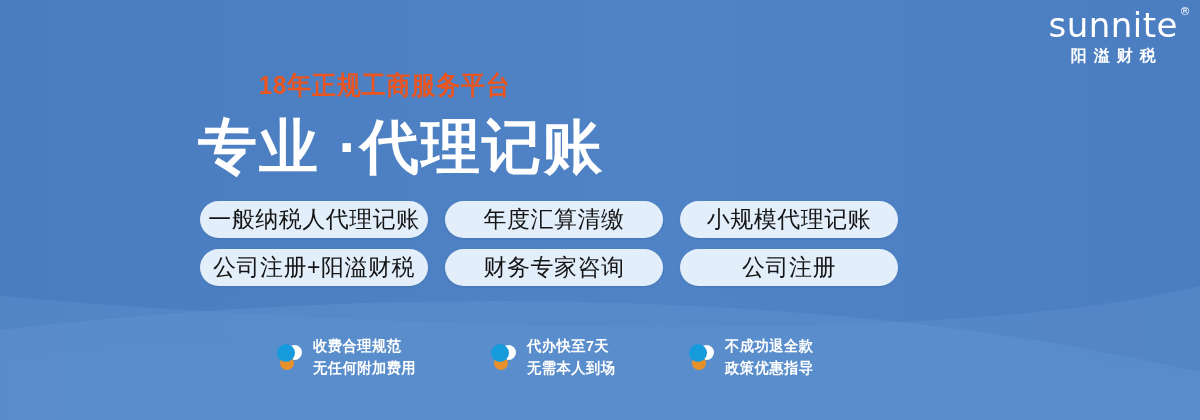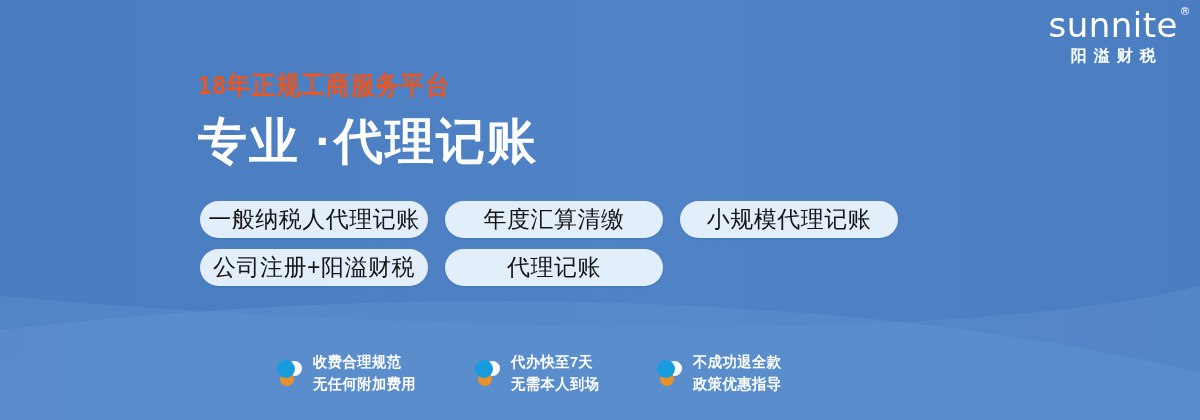--- a/index.html
+++ b/index.html
@@ -57,34 +57,35 @@
     letter-spacing: 7px;
     text-indent: 7px;
     color: #ffffff;
   }
 
   
   .headline-block {
     position: absolute;
     left: 198px;
     top: 72px;
+    text-align: center;
   }
   .eyebrow {
     font-size: 26px;
     font-weight: 700;
     color: #ea5520;
     letter-spacing: 1px;
     line-height: 1;
     transform: scaleX(0.92);
     transform-origin: left center;
     white-space: nowrap;
   }
   .headline {
     margin-top: 16px;
-    font-size: 49px;
+    font-size: 59px;
     font-weight: 700;
     color: #ffffff;
     letter-spacing: 2px;
     line-height: 1.12;
     white-space: nowrap;
   }
 
   
   .pill-grid {
     position: absolute;
@@ -108,24 +109,24 @@
     letter-spacing: 0.5px;
     white-space: nowrap;
     box-shadow: 0 1px 2px rgba(20,50,90,0.12);
     cursor: pointer;
   }
 
   
   .features {
     position: absolute;
     left: 276px;
-    bottom: 26px;
+    bottom: 42px;
     display: flex;
     align-items: flex-start;
-    gap: 52px;
+    gap: 68px;
   }
   .feature {
     display: flex;
     align-items: center;
     gap: 10px;
   }
   .feature-icon {
     position: relative;
     width: 27px;
     height: 29px;
@@ -202,21 +203,22 @@
   <div class="headline-block">
     <div class="eyebrow">18年正规工商服务平台</div>
     <div class="headline">专业 ·代理记账</div>
   </div>
 
   <div class="pill-grid">
     <div class="pill">一般纳税人代理记账</div>
     <div class="pill">年度汇算清缴</div>
     <div class="pill">小规模代理记账</div>
     <div class="pill">公司注册+阳溢财税</div>
-    <div class="pill">代理记账</div>
+    <div class="pill">财务专家咨询</div>
+    <div class="pill">公司注册</div>
   </div>
 
   <div class="features">
 
     <div class="feature">
       <div class="feature-icon">
         <span class="dot-white"></span>
         <span class="dot-orange"></span>
         <span class="dot-blue"></span>
       </div>

